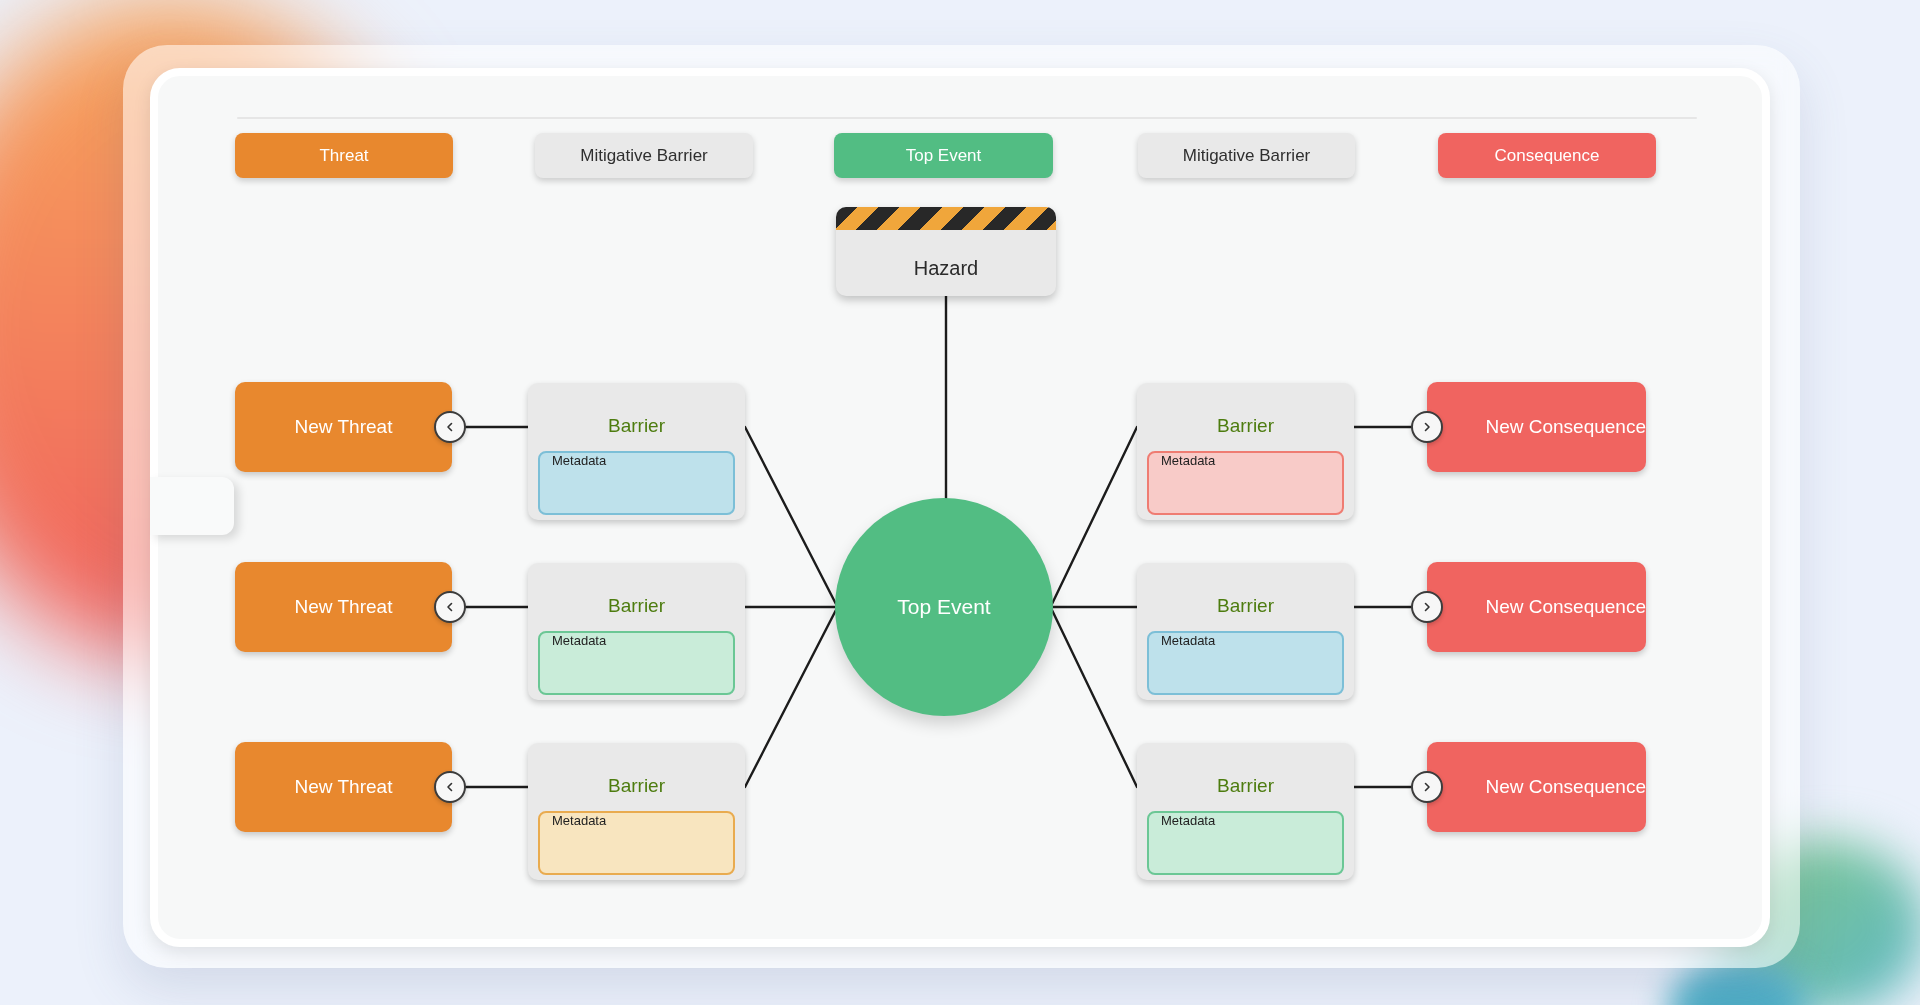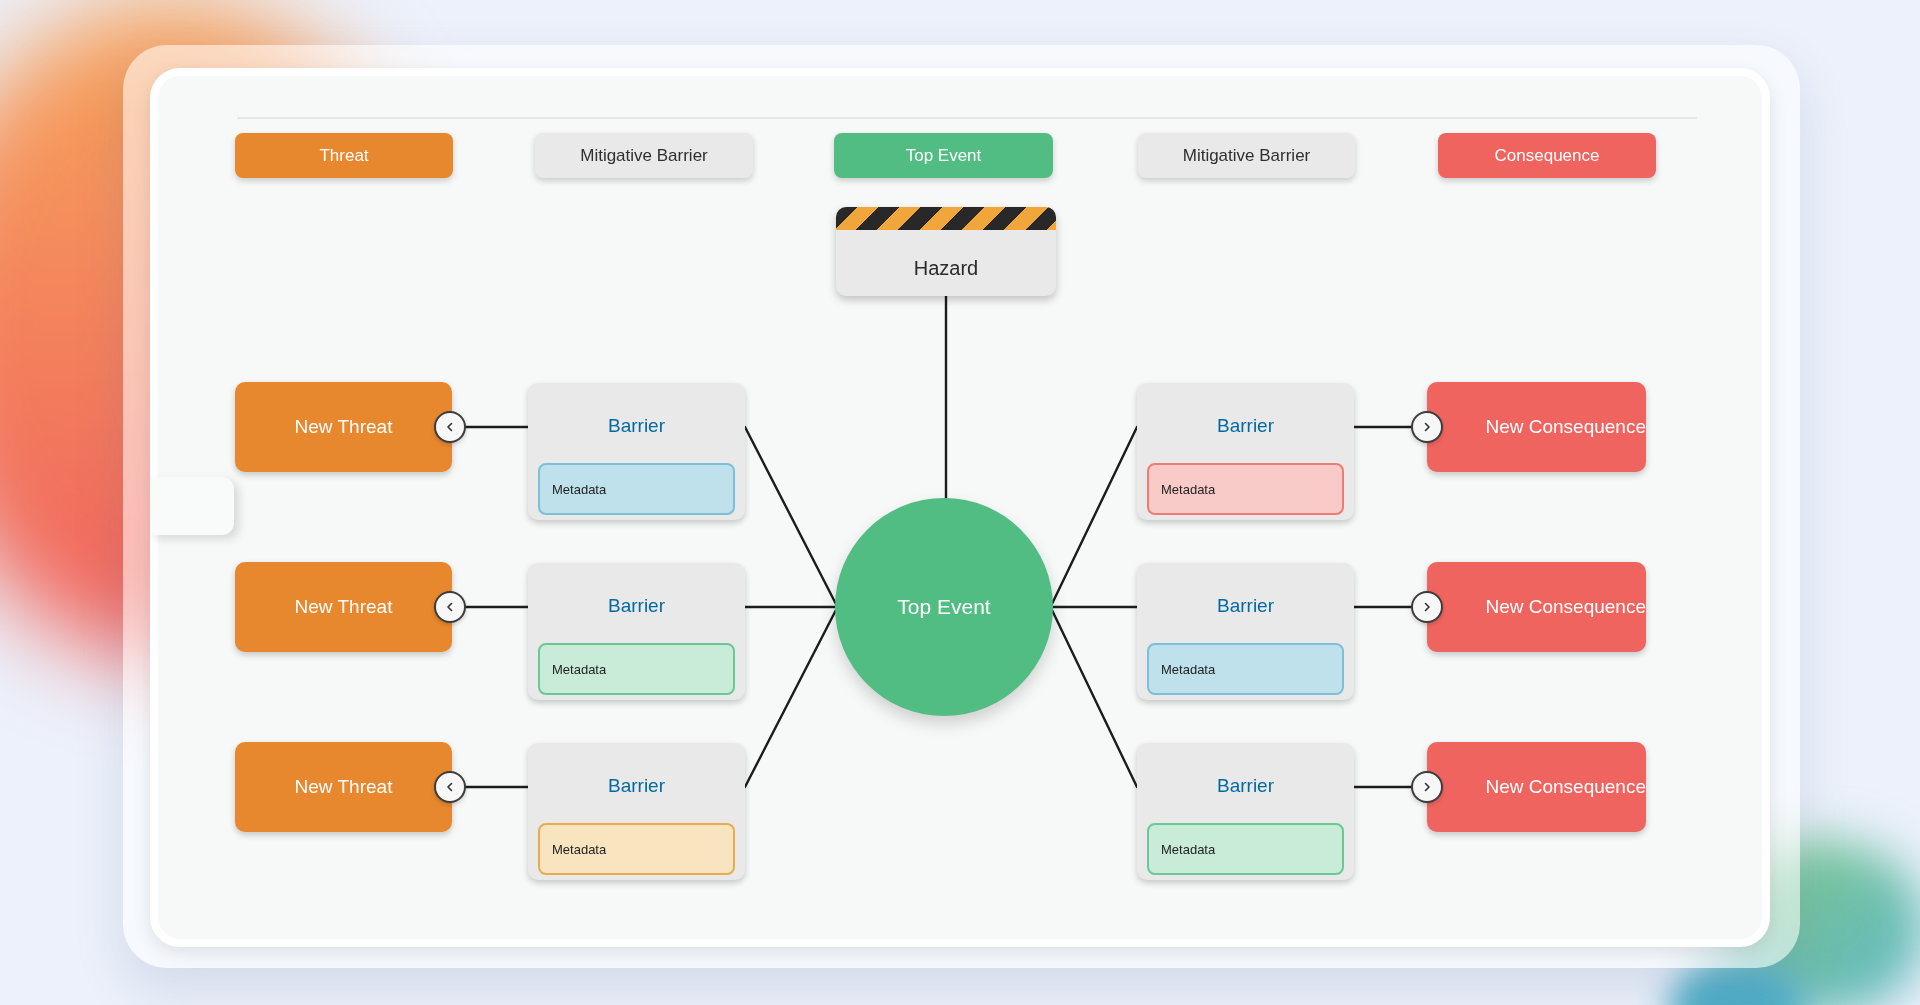--- a/index.html
+++ b/index.html
@@ -103,26 +103,26 @@
     left:1427px; width:219px; height:90px; background:#F06460;
     display:flex; align-items:center; justify-content:flex-end;
     color:#FFFFFF; font-size:19px; font-weight:500;
   }
   .row1-node { top:382px; } .row2-node { top:562px; } .row3-node { top:742px; }
   .barrier-box { width:217px; height:137px; background:#E9E9E9; }
   .lbar { left:528px; } .rbar { left:1137px; }
   .row1-bar { top:383px; } .row2-bar { top:563px; } .row3-bar { top:743px; }
   .barrier-title {
     height:85px; display:flex; align-items:center; justify-content:center;
-    font-size:19px; color:#0369a1;
+    font-size:19px; color:#4d7c0f;
   }
   .meta {
-    position:absolute; left:10px; right:10px; bottom:5px; height:52px;
+    position:absolute; left:10px; right:10px; bottom:5px; height:64px;
     border-radius:8px; border:2px solid transparent;
-    display:flex; align-items:center;
+    display:flex; align-items:flex-start;
     padding-left:12px; font-size:13px; color:#222222;
     cursor:pointer;
   }
   
   .chev-btn {
     position:absolute; width:32px; height:32px; border-radius:50%;
     background:#F7F7F7; border:2px solid #3C3C3C;
     display:flex; align-items:center; justify-content:center;
     box-shadow:0 2px 4px rgba(0,0,0,0.18);
     cursor:pointer;

